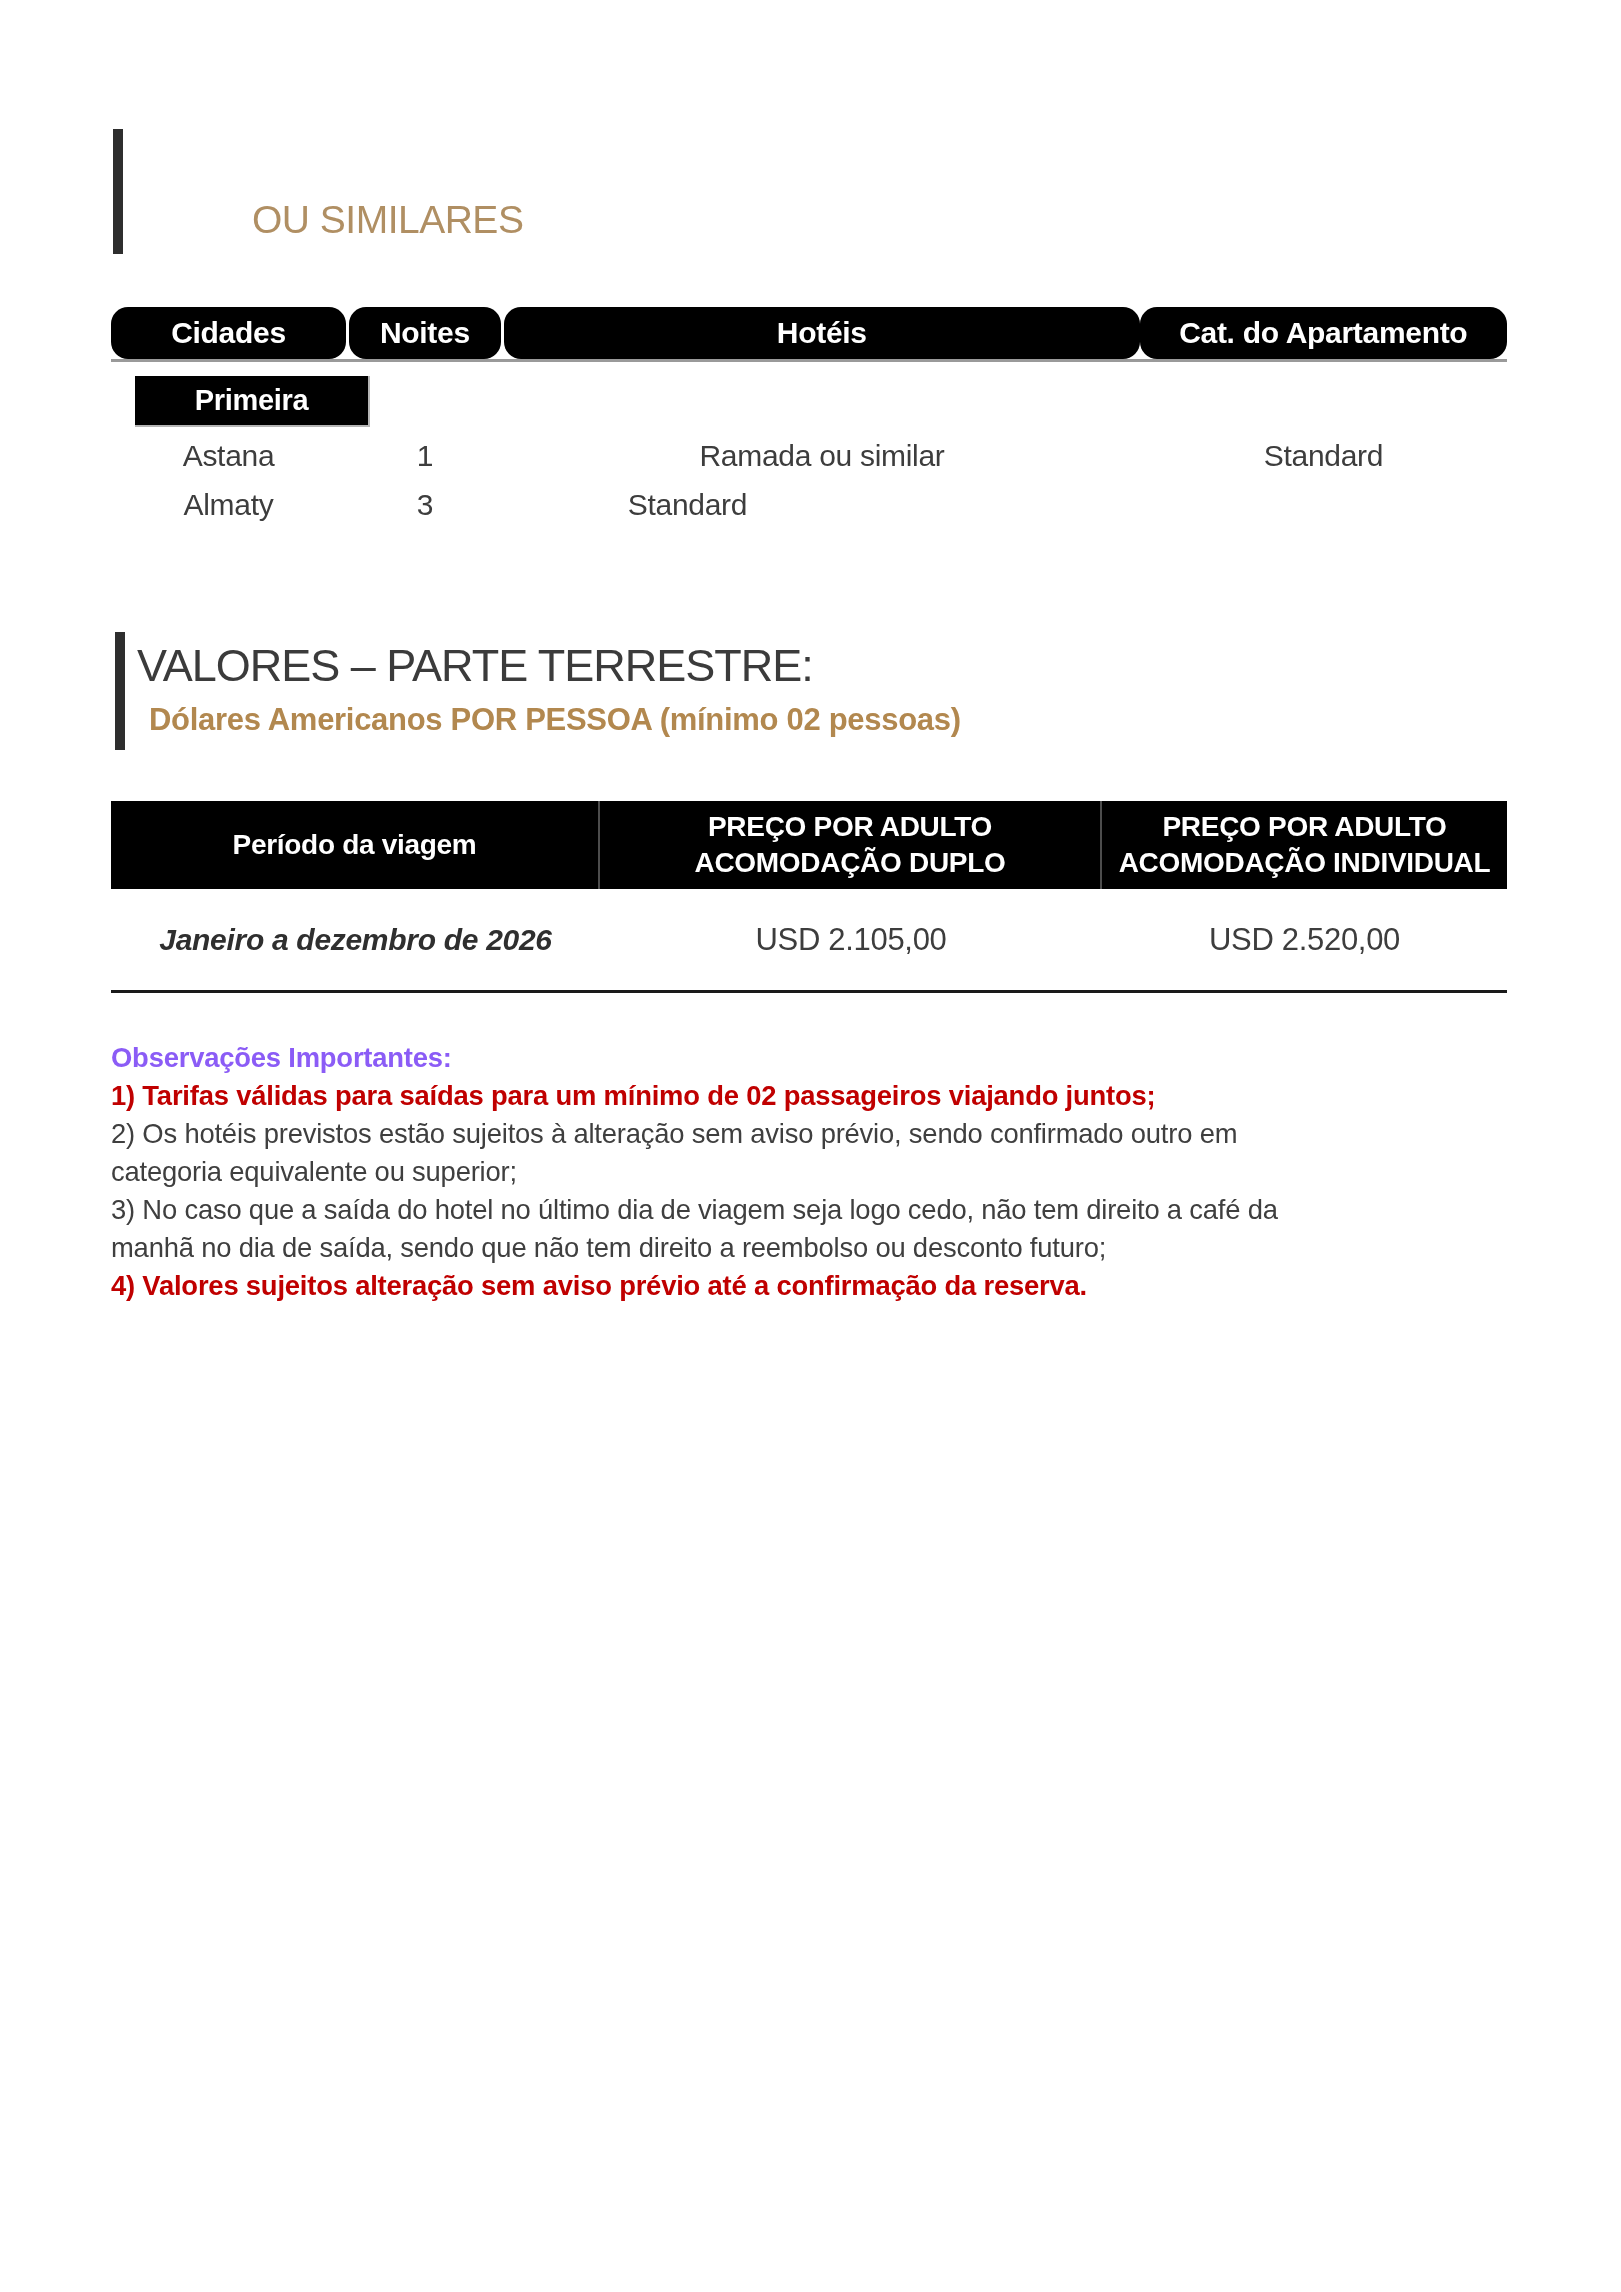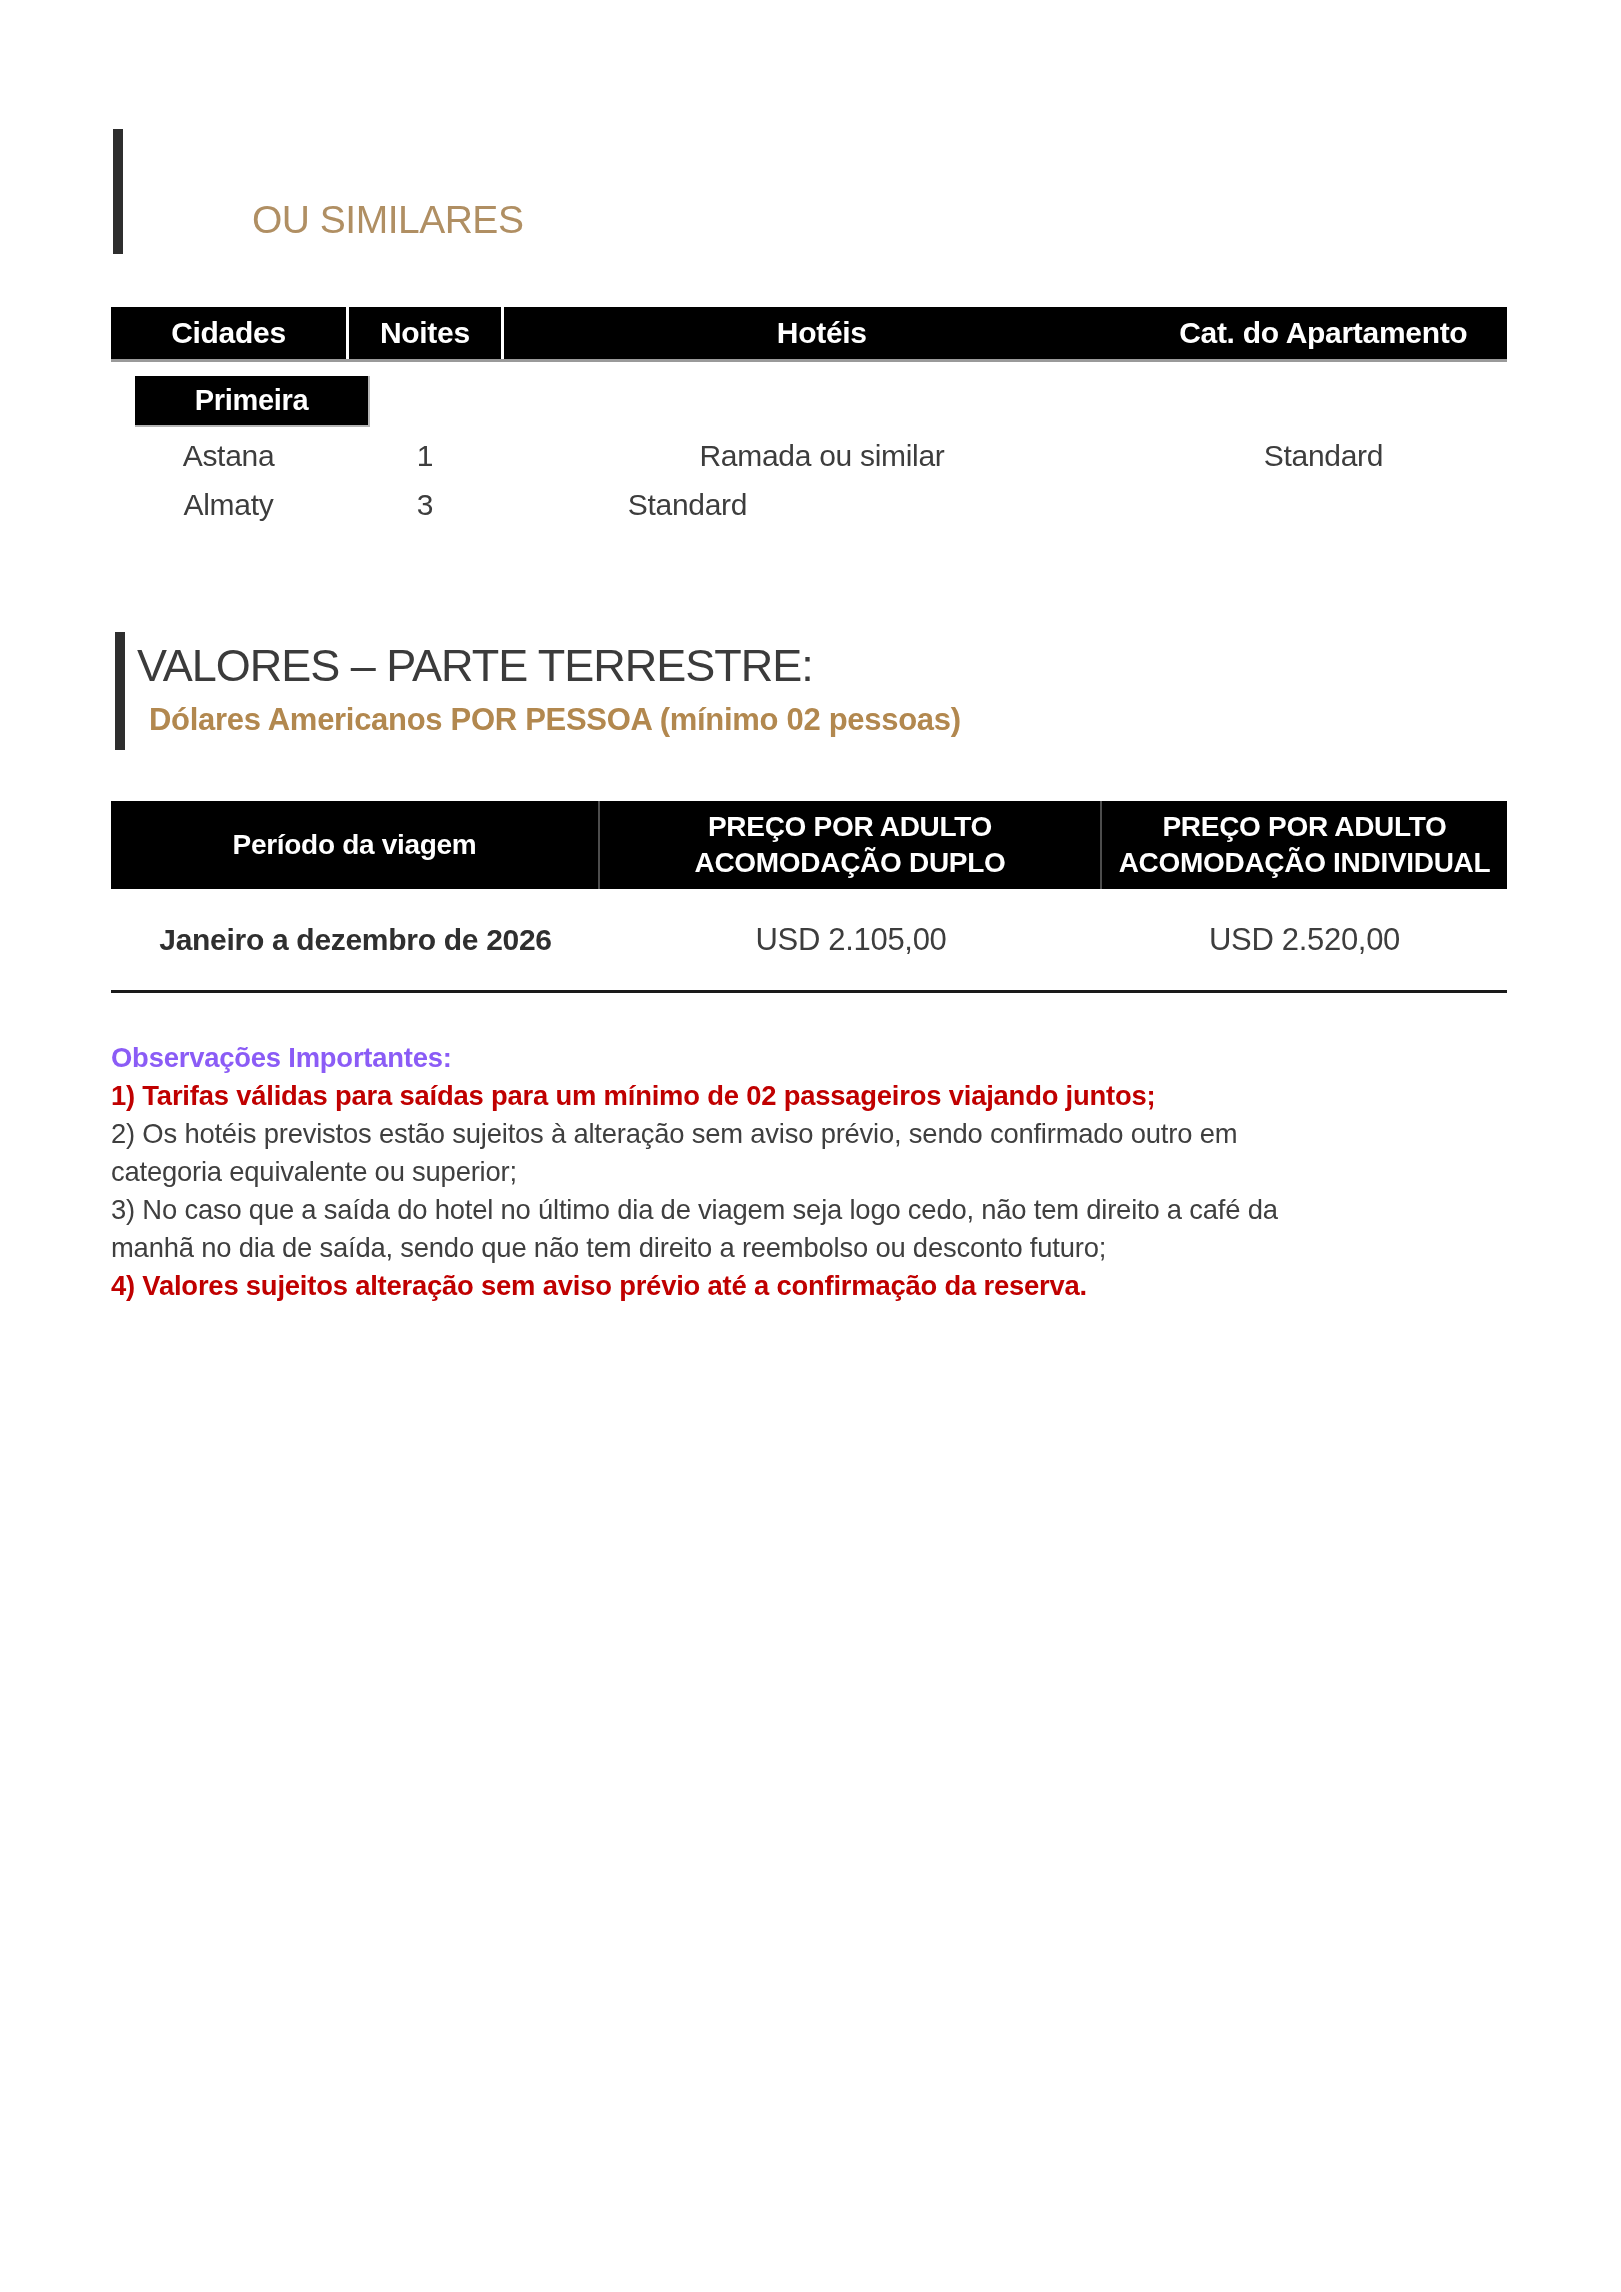--- a/index.html
+++ b/index.html
@@ -29,20 +29,21 @@
     color:#b2884f; font-weight:bold; letter-spacing:-0.3px; white-space:nowrap;
   }
 
   
   .hotels-table { position:absolute; left:111px; top:307px; width:1396px; }
   .ht-header { display:flex; height:52px; }
   .ht-header .cell {
     background:#000; color:#fff; font-weight:bold; font-size:30px;
     display:flex; align-items:center; justify-content:center;
     letter-spacing:-0.3px;
+    border-radius:17px;
   }
   .ht-header .gap { width:2.9px; background:#fff; }
   .ht-c1 { width:235px; } .ht-c2 { width:152px; } .ht-c3 { width:636px; } .ht-c4 { width:367px; }
   .ht-underline { position:absolute; left:0; top:52px; width:1396px; height:2.9px; background:#9a9a9a; }
 
   .category-badge {
     position:absolute; left:0; top:69px; width:235px; height:51px;
     background:#000; color:#fff; font-weight:bold; font-size:29px;
     display:flex; align-items:center; justify-content:center;
     border-right:2.9px solid #b5b5b5; border-bottom:2.9px solid #b5b5b5;
@@ -66,21 +67,21 @@
     line-height:36px; letter-spacing:-0.3px; text-align:center;
   }
   .pt-sep { width:2px; background:#4d4d4d; }
   .pt-c1 { width:487px; } .pt-c2 { width:500px; } .pt-c3 { width:405px; }
 
   .pt-row { position:absolute; left:0; top:88px; height:101px; width:1396px; display:flex; }
   .pt-row .cell {
     display:flex; align-items:center; justify-content:center;
     font-size:31px; color:#3d3d3d; letter-spacing:-0.3px;
   }
-  .pt-row .pt-c1b { width:489px; font-weight:bold; font-size:30px; color:#2f2f2f; }
+  .pt-row .pt-c1b { width:489px; font-weight:bold; font-size:30px; color:#2f2f2f;font-style:italic; }
   .pt-row .pt-c2b { width:502px; }
   .pt-row .pt-c3b { width:405px; }
   .pt-bottomline { position:absolute; left:0; top:189px; width:1396px; height:2.9px; background:#1a1a1a; }
 
   
   .observations { position:absolute; left:111px; top:1039px; width:1333px; }
   .obs-line { font-size:27.4px; line-height:38px; color:#3f3f3f; letter-spacing:-0.2px; white-space:nowrap; }
   .obs-title { font-weight:bold; color:#8b5cf6; }
   .obs-red { color:#c00000; font-weight:bold; }
 </style>

